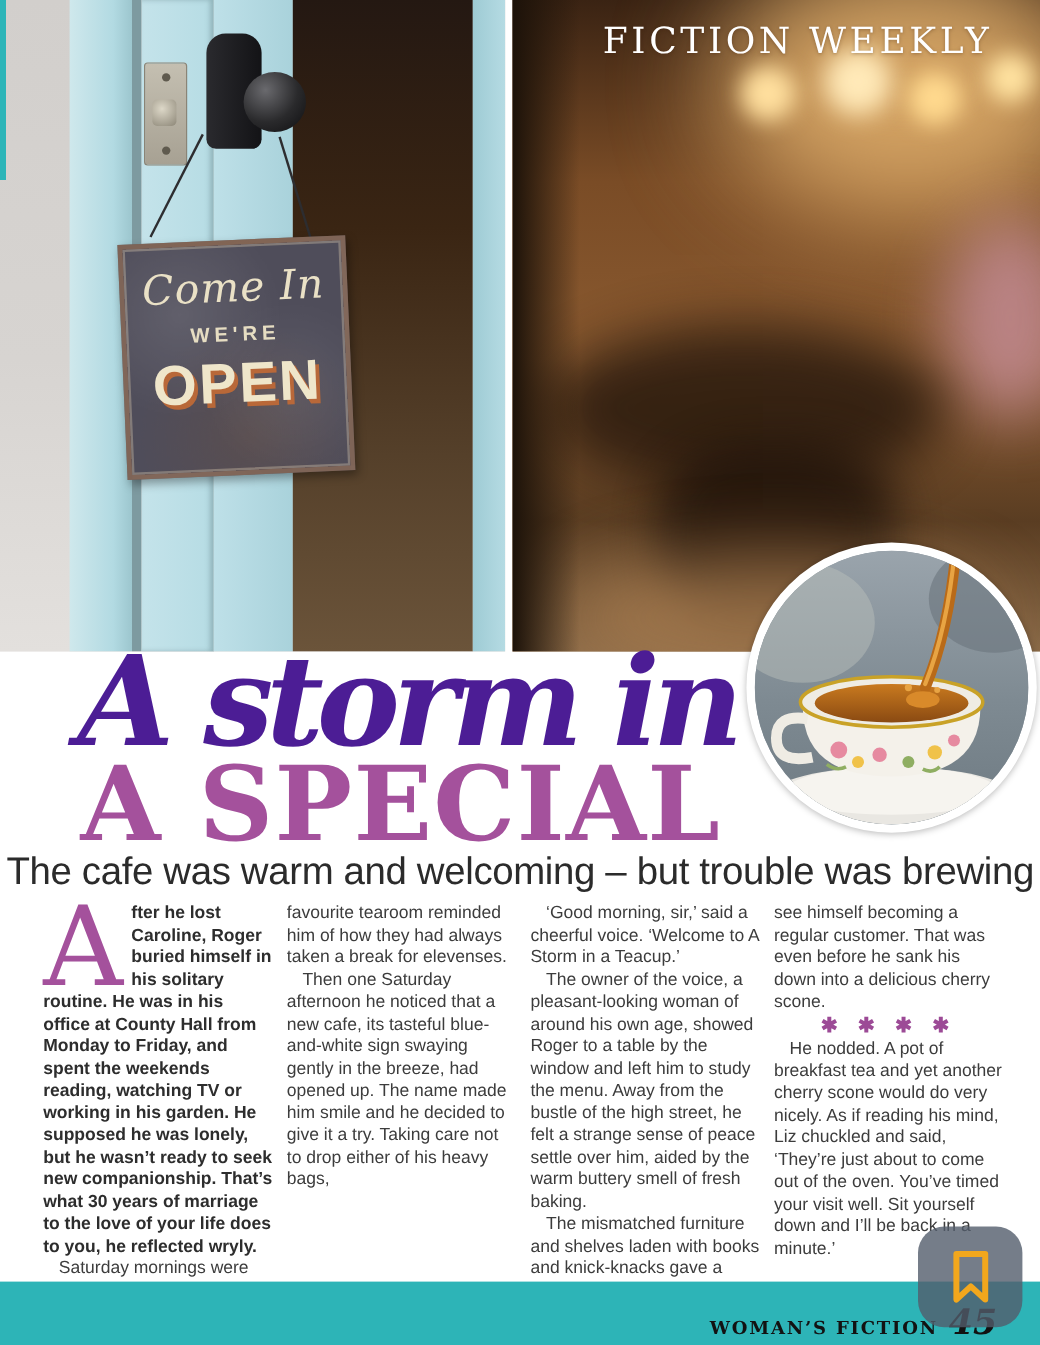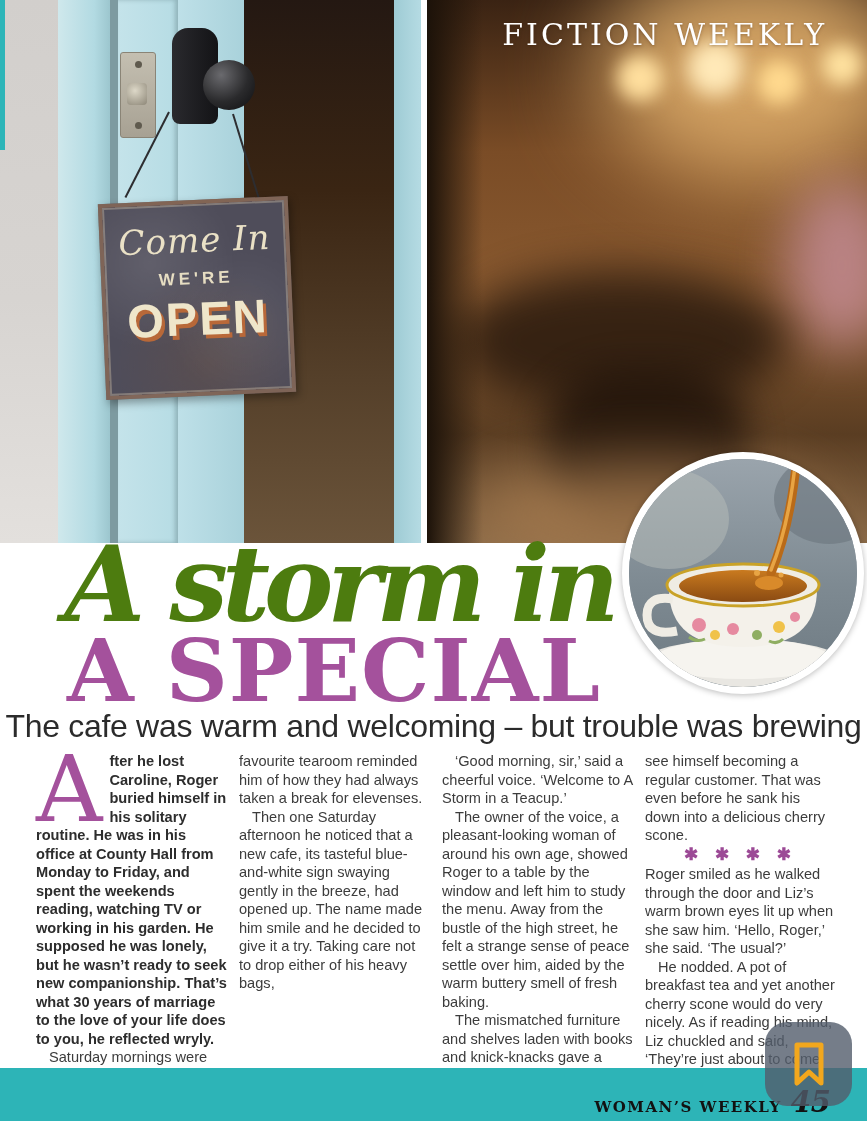--- a/index.html
+++ b/index.html
@@ -73,21 +73,21 @@
     font-family:"DejaVu Serif",serif;font-size:30px;letter-spacing:3px;font-weight:normal;
     text-shadow:0 1px 3px rgba(60,30,10,.35);}
 
   
   .teacup-circle{position:absolute;left:622px;top:452px;width:228px;height:228px;border-radius:50%;
     border:7px solid #ffffff;box-shadow:0 1px 6px rgba(0,0,0,.28);overflow:hidden;z-index:5;background:#8d979f;}
 
   
   .title-line1{position:absolute;left:24px;top:528px;width:630px;text-align:center;
     font-family:"DejaVu Serif",serif;font-style:italic;font-weight:bold;font-size:104px;line-height:1.1;
-    letter-spacing:-6px;color:#4d7c0f;z-index:2;}
+    letter-spacing:-6px;color:#4c1d95;z-index:2;}
   .title-line2{position:absolute;left:14px;top:628px;width:640px;text-align:center;
     font-family:"DejaVu Serif",serif;font-weight:bold;font-size:86px;line-height:1;
     letter-spacing:1px;color:#a4519c;z-index:2;}
   .subtitle{position:absolute;left:0;top:708px;width:867px;text-align:center;
     font-size:32px;color:#2b2b2b;letter-spacing:-0.3px;}
 
   
   .columns{position:absolute;left:36px;top:752px;width:800px;height:316px;display:flex;gap:12px;
     color:#3c3c3c;font-size:14.6px;line-height:18.5px;}
   .col{flex:1;min-width:0;}
@@ -205,29 +205,28 @@
     <p class="indent">Then one Saturday afternoon he noticed that a new cafe, its tasteful blue-and-white sign swaying gently in the breeze, had opened up. The name made him smile and he decided to give it a try. Taking care not to drop either of his heavy bags,</p>
   </div>
   <div class="col">
     <p class="indent">‘Good morning, sir,’ said a cheerful voice. ‘Welcome to A Storm in a Teacup.’</p>
     <p class="indent">The owner of the voice, a pleasant-looking woman of around his own age, showed Roger to a table by the window and left him to study the menu. Away from the bustle of the high street, he felt a strange sense of peace settle over him, aided by the warm buttery smell of fresh baking.</p>
     <p class="indent">The mismatched furniture and shelves laden with books and knick-knacks gave a homely feel to the place and he could</p>
   </div>
   <div class="col">
     <p>see himself becoming a regular customer. That was even before he sank his down into a delicious cherry scone.</p>
     <div class="divider">✱ ✱ ✱ ✱</div>
-    <p>Roger smiled as he walked through the door and Liz’s warm brown eyes lit up when she saw him. ‘Hello, Roger,’ she said. ‘The usual?’</p>
     <p class="indent">He nodded. A pot of breakfast tea and yet another cherry scone would do very nicely. As if reading his mind, Liz chuckled and said, ‘They’re just about to come out of the oven. You’ve timed your visit well. Sit yourself down and I’ll be back in a minute.’</p>
 
   </div>
 </div>
 
 <div class="footer">
   <div class="footer-inner">
-    <span class="footer-brand">WOMAN’S WEEKLY</span>
+    <span class="footer-brand">WOMAN’S FICTION</span>
     <span class="footer-page">45</span>
   </div>
 </div>
 
 <div class="bookmark-btn">
   <svg width="40" height="48" viewBox="0 0 40 48">
     <path d="M8 5 h24 v38 l-12 -11 -12 11 z" fill="none" stroke="#f2a71d" stroke-width="5" stroke-linejoin="round"></path>
   </svg>
 </div>
 

